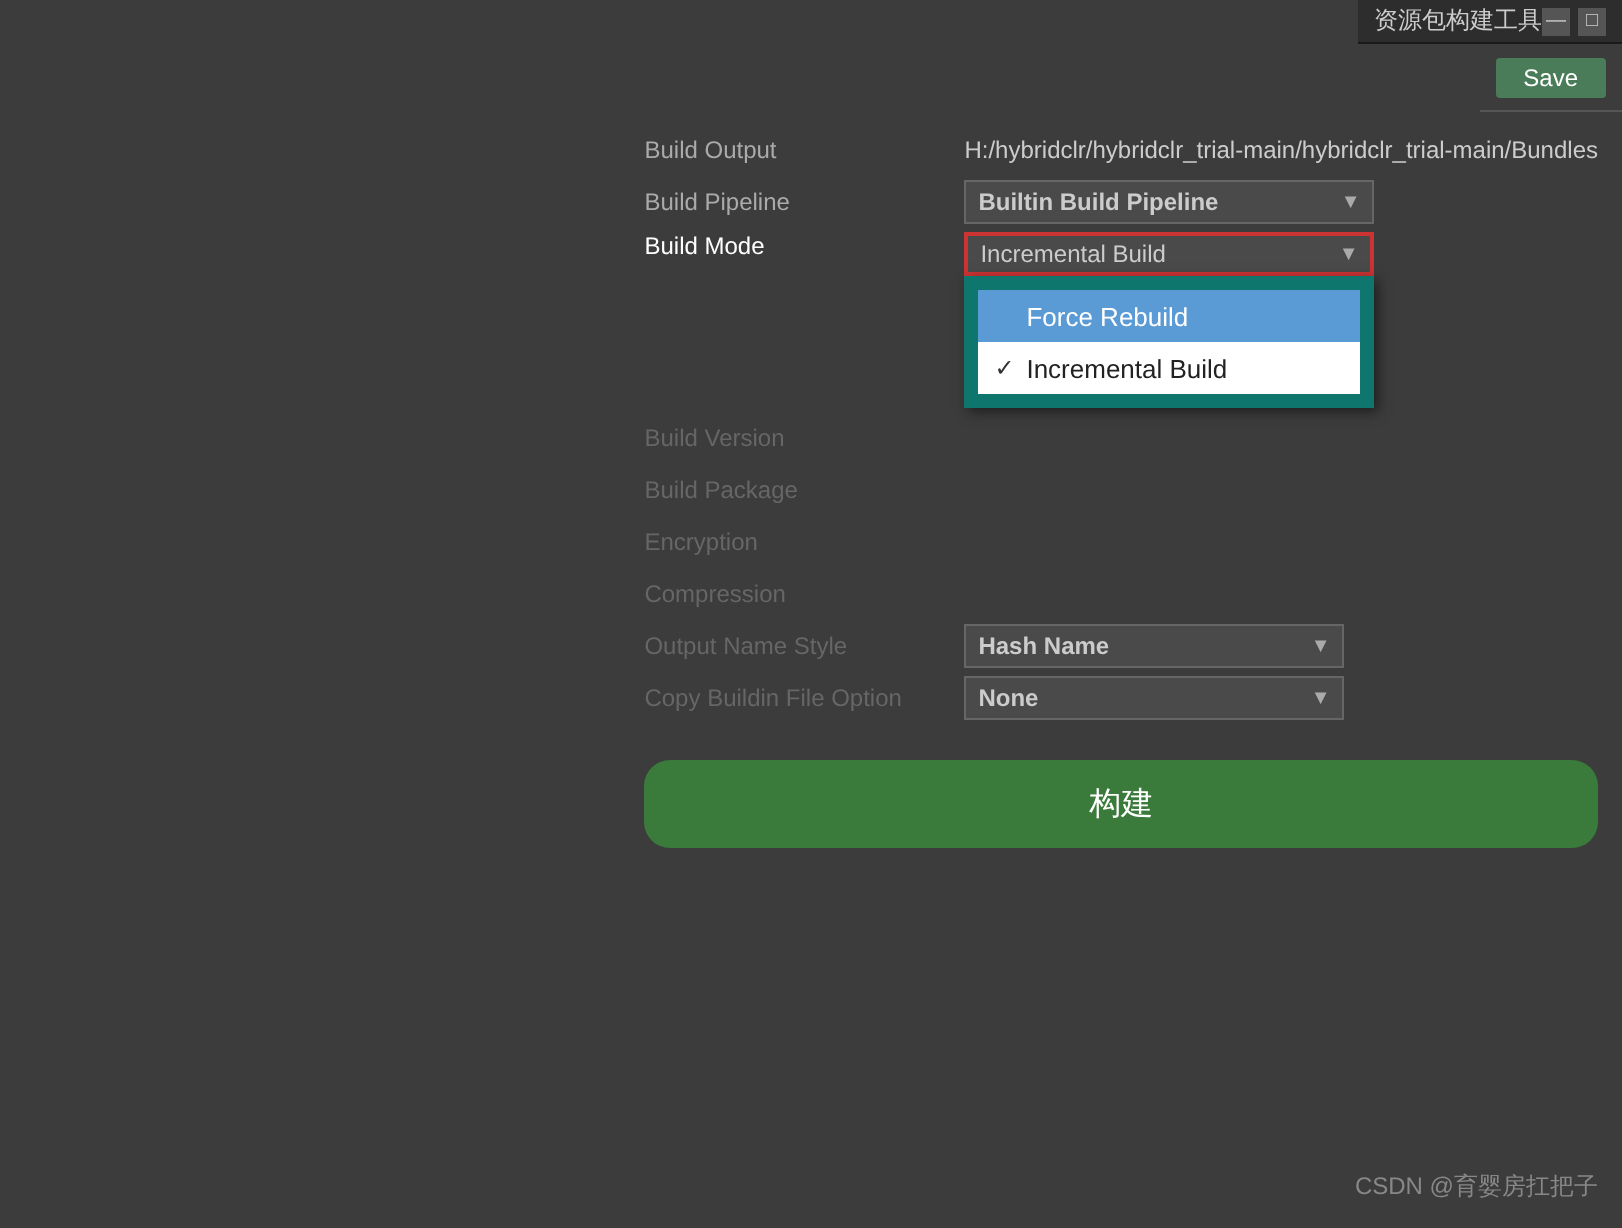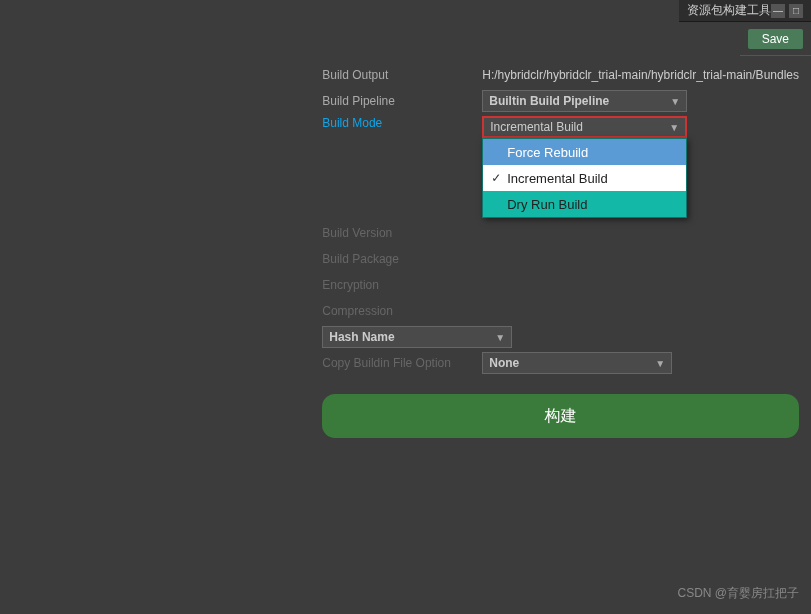--- a/index.html
+++ b/index.html
@@ -94,21 +94,21 @@
     }
 
     .form-label {
       width: 160px;
       color: #aaaaaa;
       font-size: 12px;
       flex-shrink: 0;
     }
 
     .form-label.active {
-      color: #0ea5e9;
+      color: #ffffff;
     }
 
     .form-value {
       flex: 1;
       color: #cccccc;
       font-size: 12px;
     }
 
     .form-select {
       display: flex;
@@ -146,22 +146,22 @@
       cursor: pointer;
     }
 
     .dropdown-trigger-text {
       flex: 1;
       color: #cccccc;
       font-size: 12px;
     }
 
     .dropdown-menu {
-      background: #14b8a6;
-      border: 1px solid #0f766e;
+      background: #4d7c0f;
+      border: 7px solid #0f766e;
       width: 205px;
       margin-top: 0;
       box-shadow: 2px 2px 6px rgba(0,0,0,0.5);
     }
 
     .dropdown-item {
       height: 26px;
       display: flex;
       align-items: center;
       padding: 0 8px;
@@ -256,24 +256,20 @@
 
         <div class="dropdown-menu">
           <div class="dropdown-item highlighted">
             <span class="checkmark"> </span>
             <span>Force Rebuild</span>
           </div>
           <div class="dropdown-item checked">
             <span class="checkmark">✓</span>
             <span>Incremental Build</span>
           </div>
-          <div class="dropdown-item">
-            <span class="checkmark"> </span>
-            <span>Dry Run Build</span>
-          </div>
         </div>
       </div>
     </div>
 
     <div class="form-row">
       <span class="form-label greyed">Build Version</span>
     </div>
 
     <div class="form-row">
       <span class="form-label greyed">Build Package</span>
@@ -281,20 +277,21 @@
 
     <div class="form-row">
       <span class="form-label greyed">Encryption</span>
     </div>
 
     <div class="form-row">
       <span class="form-label greyed">Compression</span>
     </div>
 
     <div class="form-row">
+      <span class="form-label greyed">Output Name Style</span>
       <div class="form-select" style="min-width:190px;">
         <span class="form-select-text">Hash Name</span>
         <span class="form-select-arrow">▼</span>
       </div>
     </div>
 
     <div class="form-row">
       <span class="form-label greyed">Copy Buildin File Option</span>
       <div class="form-select" style="min-width:190px;">
         <span class="form-select-text">None</span>

